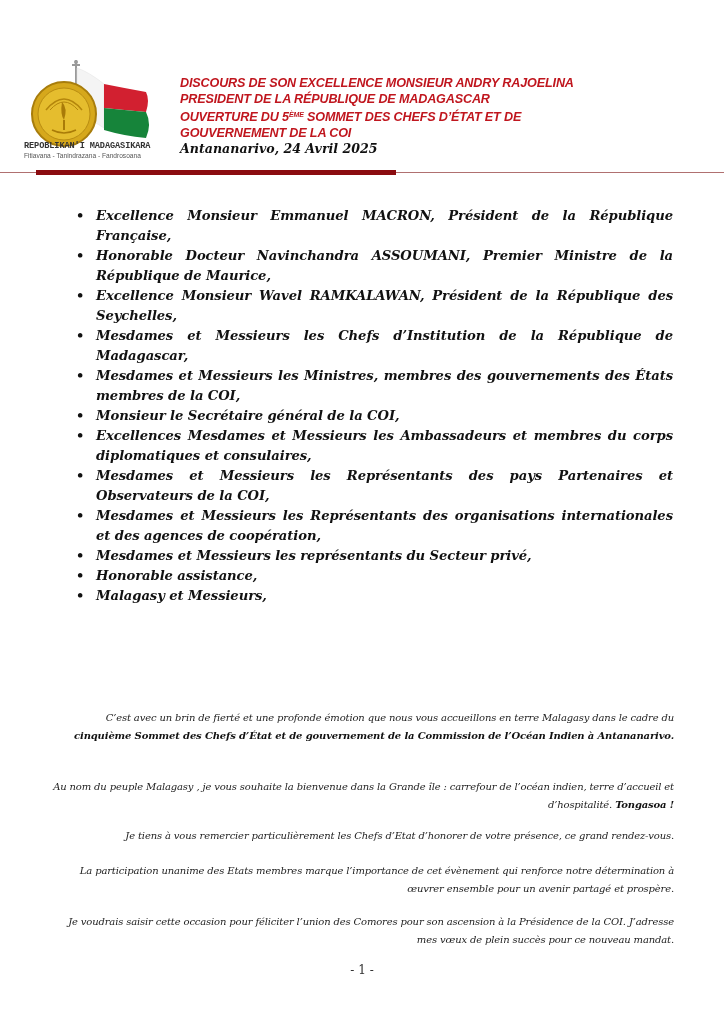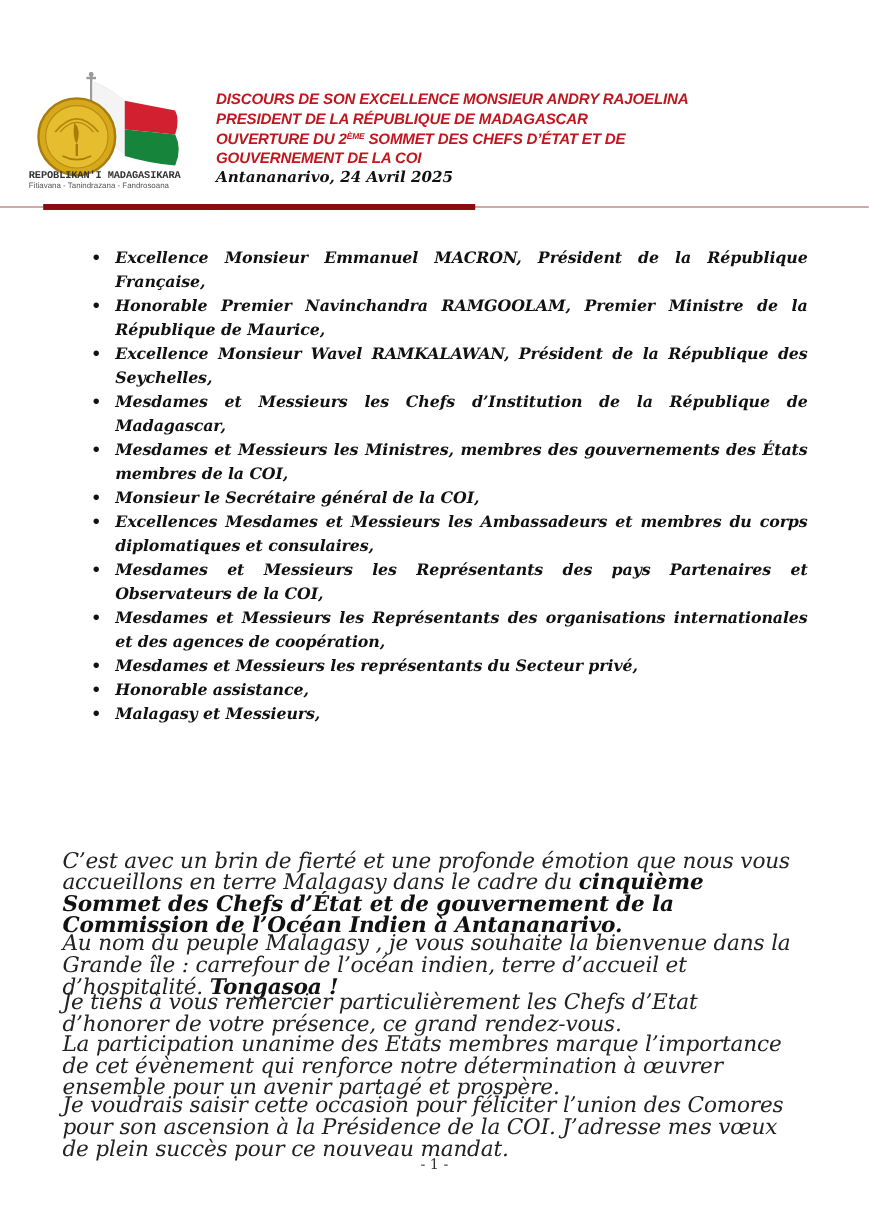--- a/index.html
+++ b/index.html
@@ -17,21 +17,21 @@
   .date-line { font-family: "DejaVu Serif", serif; font-style: italic; font-weight: bold; font-size: 12.6px; color: #111; line-height: 16px; white-space: nowrap; }
 
   .rule-thin { position: absolute; left: 0; top: 172px; width: 724px; height: 1px; background: #b07070; }
   .rule-thick { position: absolute; left: 36px; top: 170px; width: 210px; height: 5px; background: #8b0c10; }
   .rule-thick2 { position: absolute; left: 176px; top: 170px; width: 220px; height: 5px; background: #8b0c10; }
 
   .salutations { position: absolute; left: 76px; top: 206px; width: 597px; margin: 0; padding: 0; list-style: none; }
   .salutations li { position: relative; padding-left: 20px; font-style: italic; font-weight: bold; font-size: 13.2px; line-height: 20px; text-align: justify; letter-spacing: -0.1px; }
   .salutations li::before { content: "•"; position: absolute; left: 0; top: 0; font-style: normal; font-size: 13px; }
 
-  .body-text { position: absolute; left: 52px; width: 622px; font-style: italic; font-size: 18px; line-height: 18px; color: #222; letter-spacing: -0.15px; margin: 0; }
+  .body-text { position: absolute; left: 52px; width: 622px; font-style: italic; font-size: 10px; line-height: 18px; color: #222; letter-spacing: -0.15px; margin: 0; text-align: right; }
   .body-text b { color: #111; }
   .p1 { top: 709px; }
   .p2 { top: 778px; }
   .p3 { top: 827px; }
   .p4 { top: 862px; }
   .p5 { top: 913px; }
 
   .page-num { position: absolute; left: 0; width: 724px; top: 963px; text-align: center; font-family: "DejaVu Serif", serif; font-size: 12px; color: #333; }
 </style>
 </head>
@@ -59,33 +59,33 @@
     <path d="M28 72 Q 40 78 52 72" fill="none" stroke="#a97b08" stroke-width="1.5"></path>
   </svg>
   <div class="logo-text">
     <div class="logo-title">REPOBLIKAN'I MADAGASIKARA</div>
     <div class="logo-motto">Fitiavana - Tanindrazana - Fandrosoana</div>
   </div>
 
   <div class="title-block">
     <div class="title-line">DISCOURS DE SON EXCELLENCE MONSIEUR ANDRY RAJOELINA</div>
     <div class="title-line">PRESIDENT DE LA RÉPUBLIQUE DE MADAGASCAR</div>
-    <div class="title-line"><span>OUVERTURE DU 2</span><sup>ÈME</sup><span> SOMMET DES CHEFS D’ÉTAT ET DE</span></div>
+    <div class="title-line"><span>OUVERTURE DU 5</span><sup>ÈME</sup><span> SOMMET DES CHEFS D’ÉTAT ET DE</span></div>
     <div class="title-line">GOUVERNEMENT DE LA COI</div>
     <div class="date-line">Antananarivo, 24 Avril 2025</div>
   </div>
 
   <div class="rule-thin"></div>
   <div class="rule-thick"></div>
   <div class="rule-thick2"></div>
 </div>
 
 <ul class="salutations">
   <li>Excellence Monsieur Emmanuel MACRON, Président de la République Française,</li>
-  <li>Honorable Premier Navinchandra RAMGOOLAM, Premier Ministre de la République de Maurice,</li>
+  <li>Honorable Docteur Navinchandra ASSOUMANI, Premier Ministre de la République de Maurice,</li>
   <li>Excellence Monsieur Wavel RAMKALAWAN, Président de la République des Seychelles,</li>
   <li>Mesdames et Messieurs les Chefs d’Institution de la République de Madagascar,</li>
   <li>Mesdames et Messieurs les Ministres, membres des gouvernements des États membres de la COI,</li>
   <li>Monsieur le Secrétaire général de la COI,</li>
   <li>Excellences Mesdames et Messieurs les Ambassadeurs et membres du corps diplomatiques et consulaires,</li>
   <li>Mesdames et Messieurs les Représentants des pays Partenaires et Observateurs de la COI,</li>
   <li>Mesdames et Messieurs les Représentants des organisations internationales et des agences de coopération,</li>
   <li>Mesdames et Messieurs les représentants du Secteur privé,</li>
   <li>Honorable assistance,</li>
   <li>Malagasy et Messieurs,</li>

